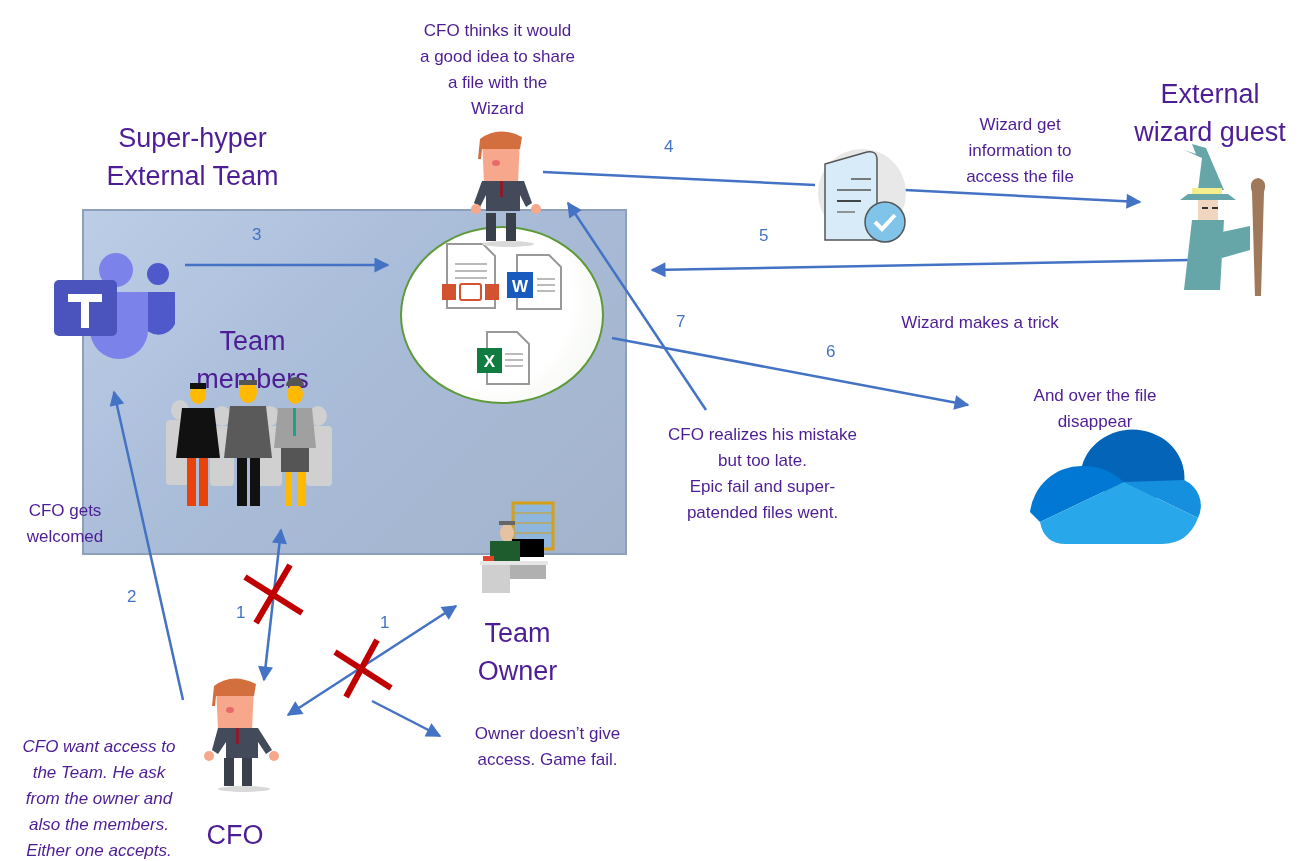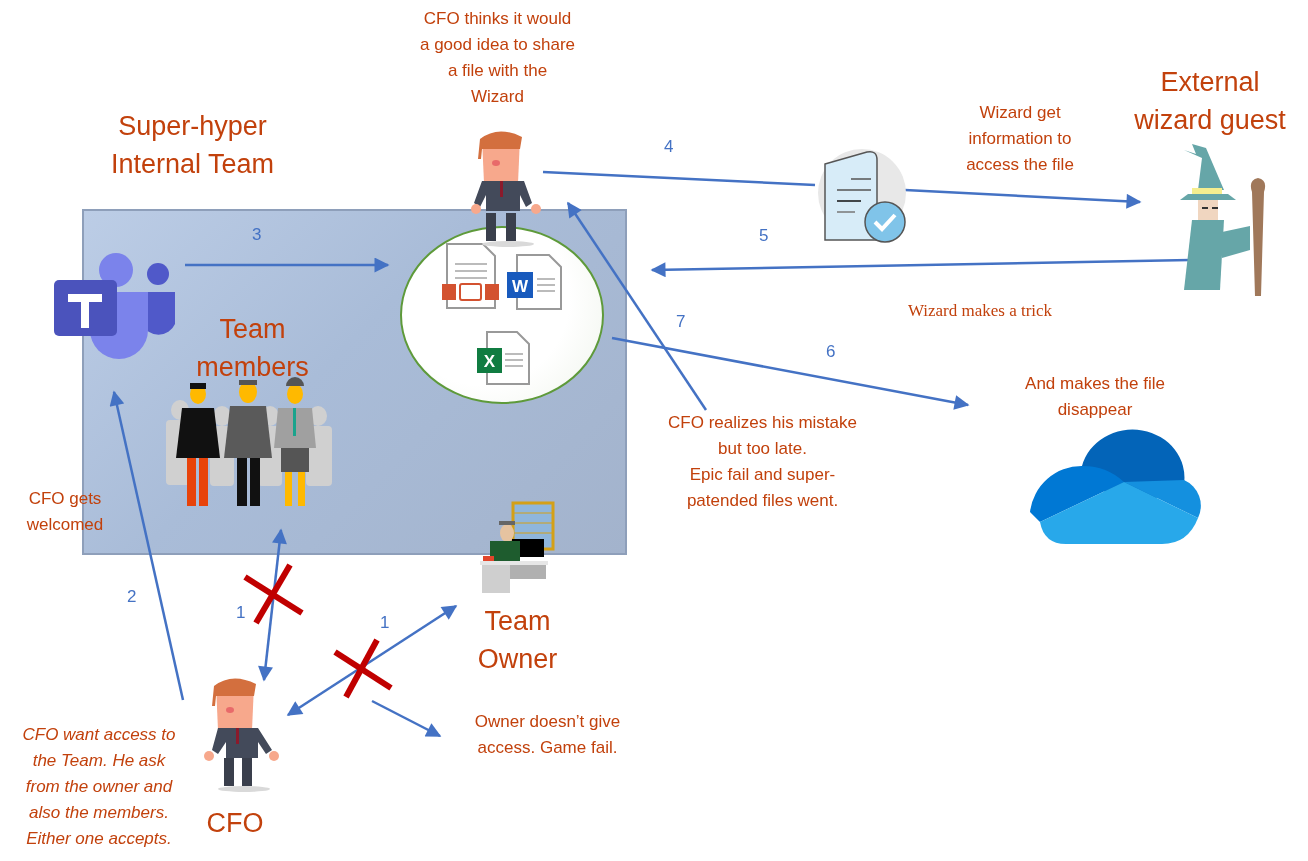--- a/index.html
+++ b/index.html
@@ -1,55 +1,55 @@
 <!DOCTYPE html>
 <html><head>
 <meta charset="utf-8">
 <style>
   html, body { margin:0; padding:0; background:#ffffff; }
   body { width:1308px; height:861px; position:relative; overflow:hidden;
          font-family:"Liberation Sans", "DejaVu Sans", sans-serif; color:#4472c4; }
   .abs { position:absolute; }
-  .txt { position:absolute; text-align:center; color:#c2410c; font-size:17px; line-height:26px; white-space:pre-line; }
+  .txt { position:absolute; text-align:center; color:#4c1d95; font-size:17px; line-height:26px; white-space:pre-line;margin-top:12px; }
   .title { font-size:27px; line-height:38px; }
   .num { position:absolute; font-size:17px; color:#4472c4; }
   #team-box { left:82px; top:209px; width:545px; height:346px;
               background:linear-gradient(135deg,#bccde6 0%,#a9bcd8 45%,#a3b3cc 100%);
               border:2px solid #8e9fba; box-sizing:border-box; }
   #file-circle { left:400px; top:226px; width:204px; height:178px; border-radius:50%;
                  background:radial-gradient(circle at 40% 40%, #ffffff 55%, #eef3ea 100%);
                  border:2px solid #5e9a3a; box-sizing:border-box; }
   svg.overlay { position:absolute; left:0; top:0; }
 </style>
 </head>
 <body>
 
 <div id="team-box" class="abs"></div>
 
 <div id="file-circle" class="abs"></div>
 
 <div class="txt title" style="left:80px;top:107px;width:225px;">Super-hyper
-Internal Team</div>
+External Team</div>
 <div class="txt title" style="left:180px;top:310px;width:145px;">Team
 members</div>
 <div class="txt title" style="left:445px;top:602px;width:145px;">Team
 Owner</div>
 <div class="txt title" style="left:195px;top:804px;width:80px;text-align:center;">CFO</div>
 <div class="txt title" style="left:1110px;top:63px;width:200px;">External
 wizard guest</div>
 
 <div class="txt" style="left:390px;top:6px;width:215px;">CFO thinks it would
 a good idea to share
 a file with the
 Wizard</div>
 <div class="txt" style="left:935px;top:100px;width:170px;">Wizard get
 information to
 access the file</div>
-<div class="txt" style="left:870px;top:298px;width:220px;font-family:Liberation Serif, serif;">Wizard makes a trick</div>
-<div class="txt" style="left:990px;top:371px;width:210px;">And makes the file
+<div class="txt" style="left:870px;top:298px;width:220px;">Wizard makes a trick</div>
+<div class="txt" style="left:990px;top:371px;width:210px;">And over the file
 disappear</div>
 <div class="txt" style="left:640px;top:410px;width:245px;text-align:center;">CFO realizes his mistake
 but too late.
 Epic fail and super-
 patended files went.</div>
 <div class="txt" style="left:10px;top:486px;width:110px;">CFO gets
 welcomed</div>
 <div class="txt" style="left:0px;top:722px;width:198px;font-style:italic;">CFO want access to
 the Team. He ask
 from the owner and

